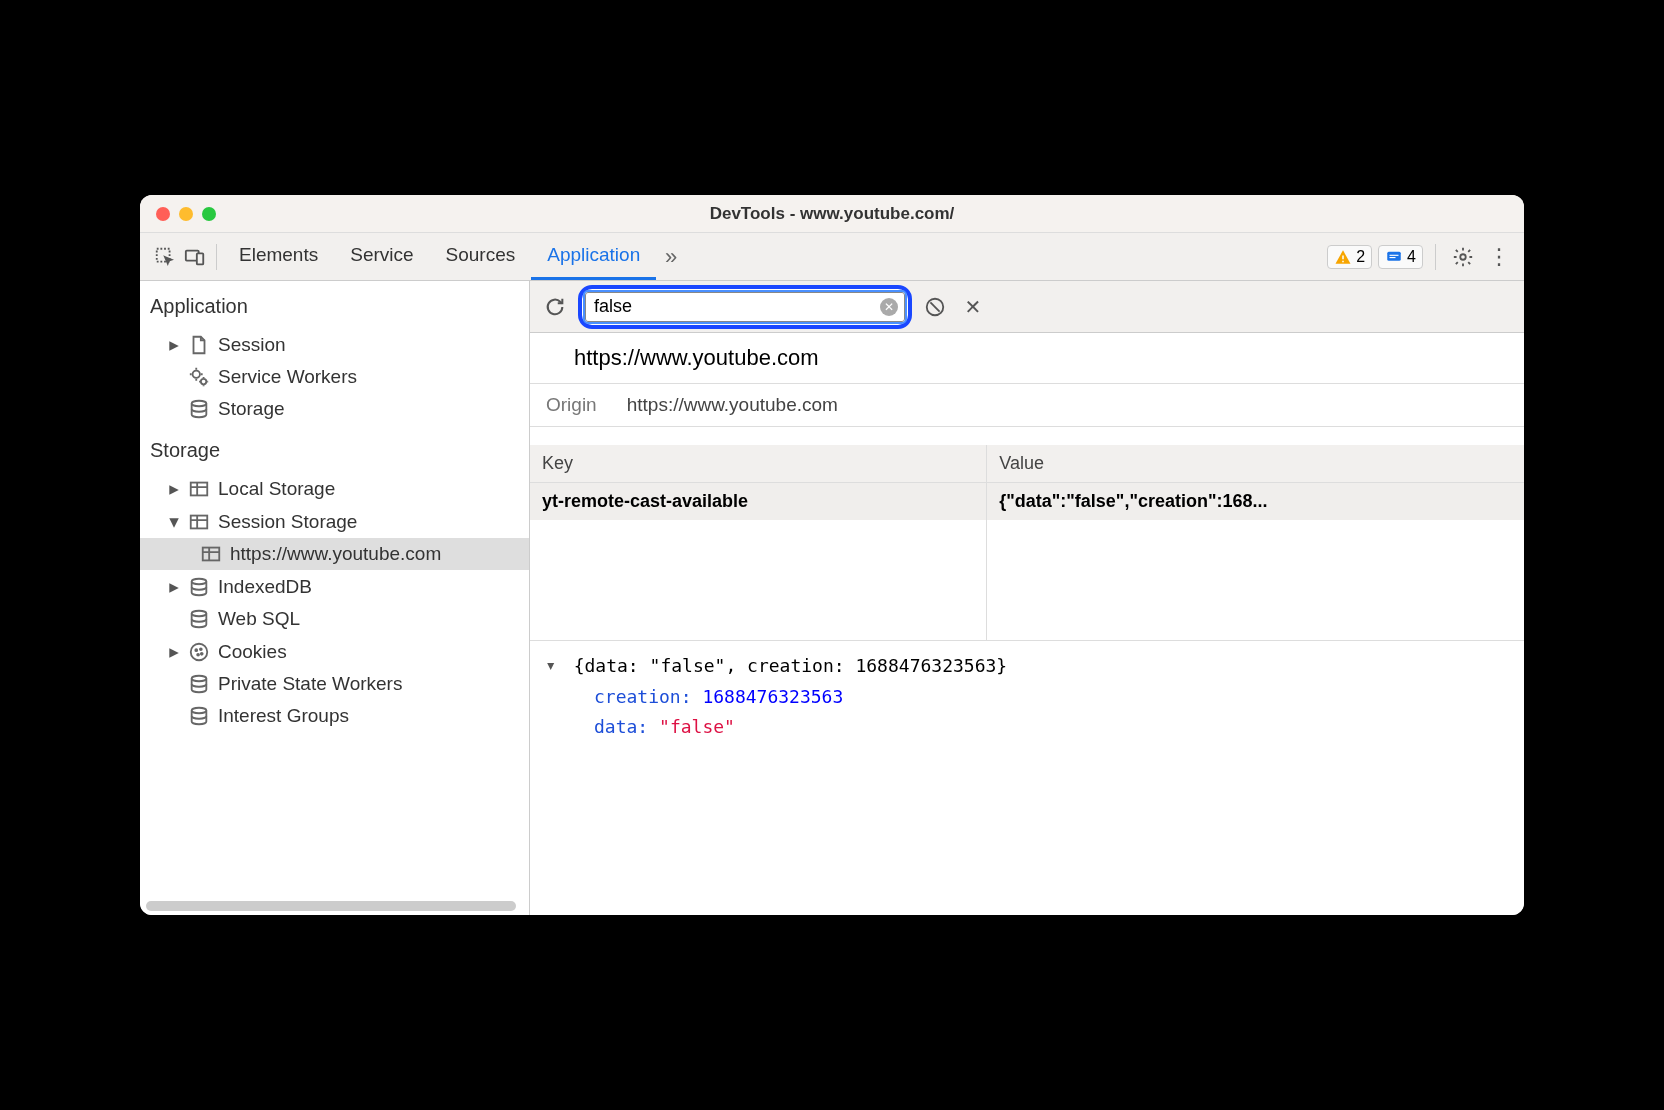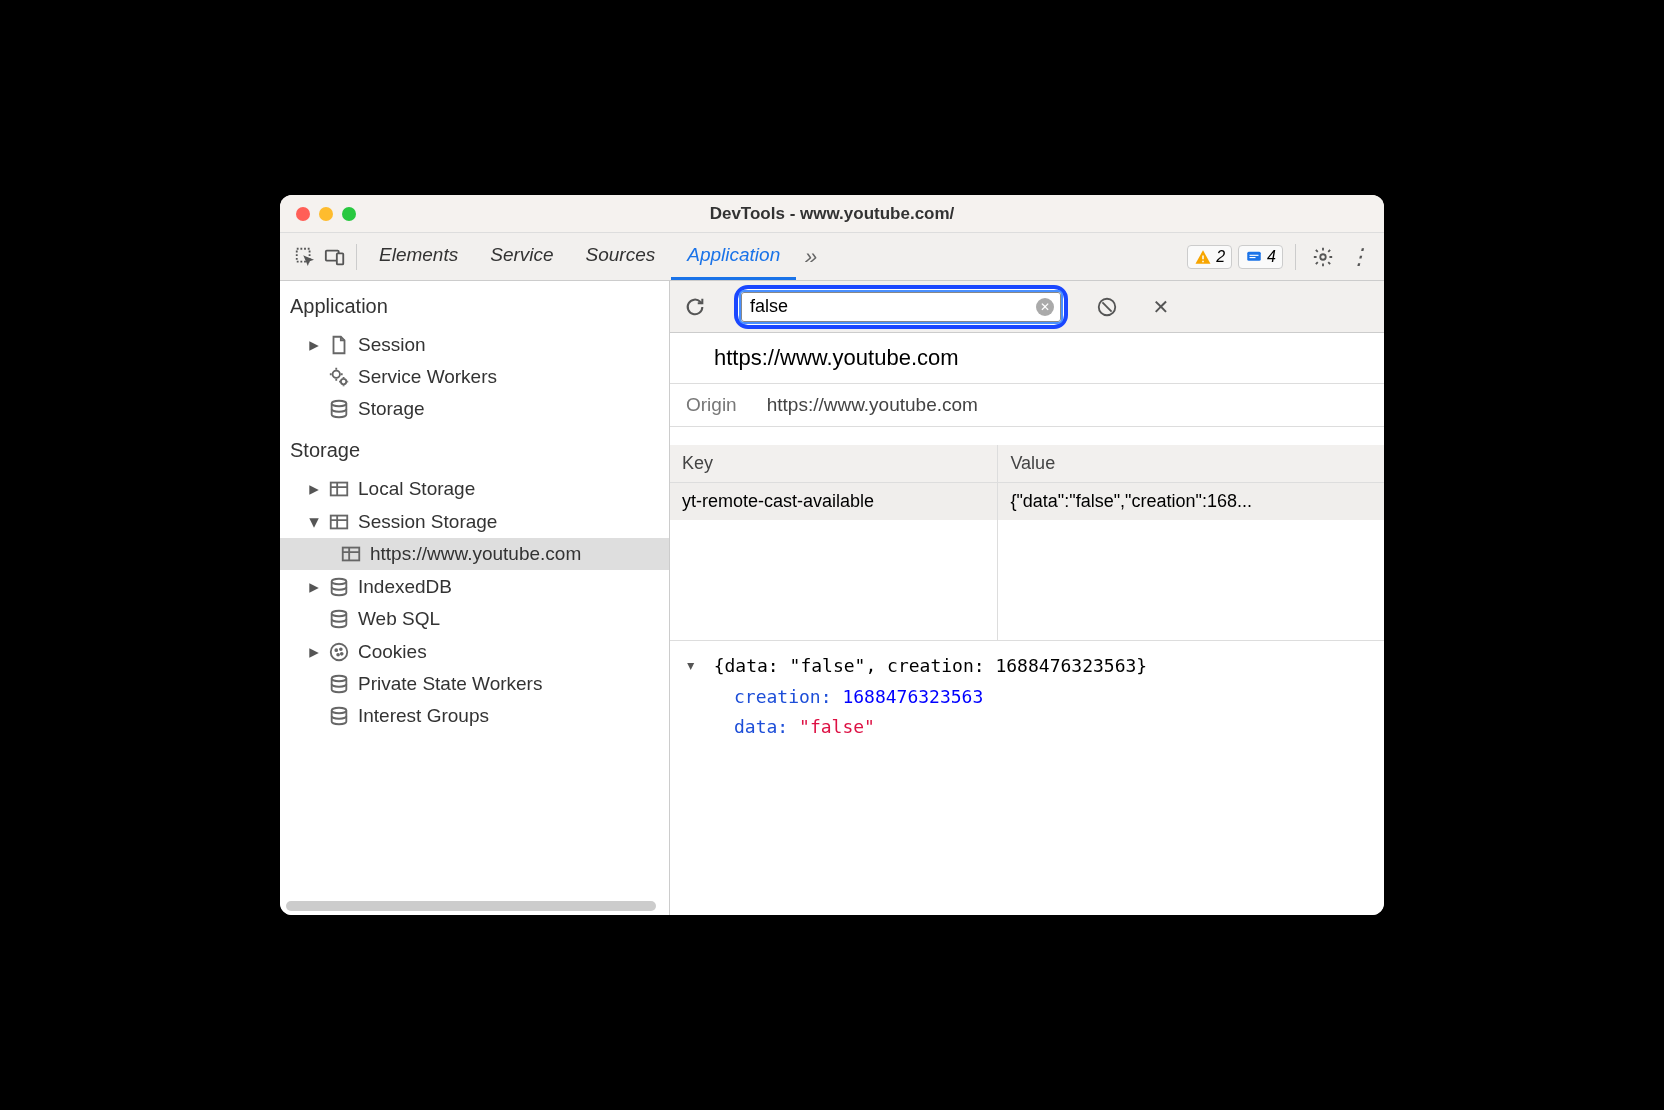--- a/index.html
+++ b/index.html
@@ -6,21 +6,21 @@
   body {
     background: #000;
     width: 1664px;
     height: 1110px;
     font-family: -apple-system, BlinkMacSystemFont, "Helvetica Neue", Arial, sans-serif;
     display: flex;
     align-items: center;
     justify-content: center;
   }
   .window {
-    width: 1104px;
+    width: 1384px;
     height: 720px;
     background: #f5f2ef;
     border-radius: 12px;
     box-shadow: 0 20px 60px rgba(0,0,0,0.5);
     overflow: hidden;
     display: flex;
     flex-direction: column;
     position: relative;
   }
   .titlebar {
@@ -49,21 +49,20 @@
     color: #333;
     pointer-events: none;
   }
   .tabbar {
     height: 48px;
     background: #f2f0ee;
     border-bottom: 1px solid #ccc;
     display: flex;
     align-items: center;
     padding: 0 10px;
-    font-style: italic;
   }
   .icon-btn {
     width: 30px; height: 30px;
     display: flex; align-items: center; justify-content: center;
     color: #555;
     cursor: pointer;
   }
   .vdiv { width: 1px; height: 26px; background: #ccc; margin: 0 6px;}
   .tab {
     padding: 0 16px;
@@ -125,21 +124,21 @@
     flex-direction: column;
     overflow: hidden;
   }
   .filterbar {
     height: 52px;
     background: #f2f0ee;
     border-bottom: 1px solid #ccc;
     display: flex;
     align-items: center;
     padding: 0 10px;
-    gap: 24px;
+    gap: 8px;
   }
   .filter-wrap {
     position: relative;
     border: 4px solid #1a47ff;
     border-radius: 14px;
     padding: 3px;
     background: #fff;
   }
   .filter-input {
     width: 320px;
@@ -182,21 +181,21 @@
     display: flex;
     font-size: 18px;
   }
   .data-table .hdr { background: #f2f0ee; color: #444; border-bottom: 1px solid #ddd;}
   .data-table .cell {
     padding: 8px 12px;
     overflow: hidden; text-overflow: ellipsis; white-space: nowrap;
   }
   .data-table .c-key { width: 46%; border-right: 1px solid #ddd;}
   .data-table .c-val { width: 54%; }
-  .data-table .row { background: #f0eeec; }
+  .data-table .row { background: #f0eeec; font-weight: bold; }
   .table-spacer { height: 120px; display:flex;}
   .table-spacer div:first-child{ width:46%; border-right:1px solid #ddd;}
   .table-spacer div:last-child{ width:54%;}
   .json-view {
     padding: 10px 16px;
     font-family: Menlo, Consolas, monospace;
     font-size: 18px;
     line-height: 1.7;
   }
   .json-view .arrow { color: #555; margin-right: 6px; display:inline-block; transform: rotate(90deg);}

